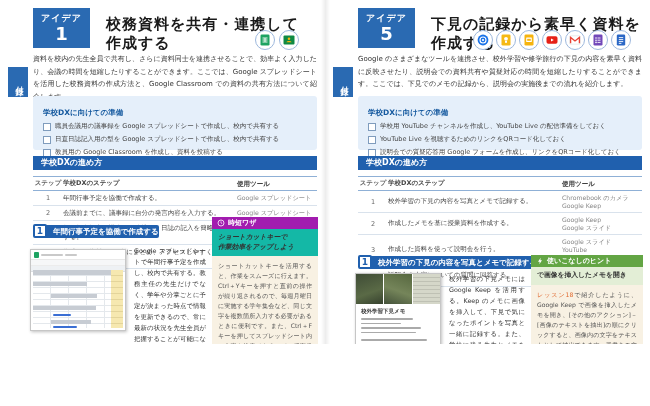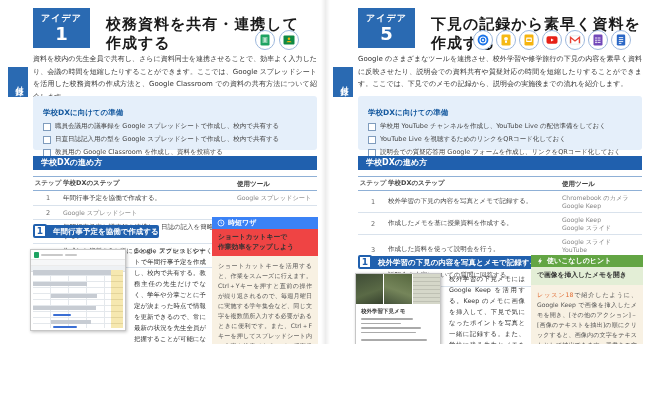--- a/index.html
+++ b/index.html
@@ -51,24 +51,24 @@
            z-index:2;box-sizing:border-box;}
   .sec-bar{background:#2060ae;color:#fff;font-weight:bold;font-size:7.5px;height:13px;line-height:13px;
            padding:0 0 0 10px;margin-left:-4px;border-radius:0 2px 2px 0;white-space:nowrap;}
 
   .col-text{position:absolute;margin:0;font-size:6.4px;line-height:11px;color:#333;text-align:justify;}
 
   
   .sidebox{position:absolute;display:flex;flex-direction:column;box-sizing:border-box;}
   .sb-head{height:12px;display:flex;align-items:center;gap:3px;color:#fff;font-weight:bold;
            font-size:7px;padding-left:5px;flex:0 0 auto;}
-  .sb-head.purple{background:#3b82f6;}
+  .sb-head.purple{background:#a21caf;}
   .sb-head.green{background:#63a544;}
   .sb-title{font-weight:bold;font-size:6.8px;color:#333;line-height:9.5px;padding:4px 6px;flex:0 0 auto;}
-  .sb-title.purple{background:#ef4444;}
+  .sb-title.purple{background:#14b8a6;font-style:italic;}
   .sb-title.green{background:#e3eed6;}
   .sb-body{background:#f8f1e3;flex:1 1 auto;padding:5px 6px;font-size:6.1px;line-height:10px;
            color:#555;text-align:justify;}
   .lesson-ref{color:#e06a30;}
 
   
   .shot{position:absolute;background:#fff;border:1px solid #c6c6c6;box-shadow:1px 1px 3px rgba(0,0,0,.25);
         box-sizing:border-box;overflow:hidden;}
   .ss-top{height:9px;border-bottom:1px solid #e8e8e8;display:flex;align-items:center;gap:2px;padding:0 3px;}
   .ss-logo{width:5px;height:6px;background:#1ea362;border-radius:1px;flex:0 0 auto;}
@@ -160,20 +160,21 @@
       </div>
       <div class="trow">
         <div class="c-step">1</div>
         <div class="c-desc">年間行事予定を協働で作成する。</div>
         <div class="c-tools">
             <div>Google スプレッドシート</div>
           </div>
       </div>
       <div class="trow">
         <div class="c-step">2</div>
+        <div class="c-desc">会議前までに、議事録に自分の発言内容を入力する。</div>
         <div class="c-tools">
             <div>Google スプレッドシート</div>
           </div>
       </div>
       <div class="trow">
         <div class="c-step">3</div>
         <div class="c-desc">年間行事予定と議事録を連携し、日誌の記入を簡略化する。</div>
         <div class="c-tools">
             <div>Google スプレッドシート</div>
           </div>

